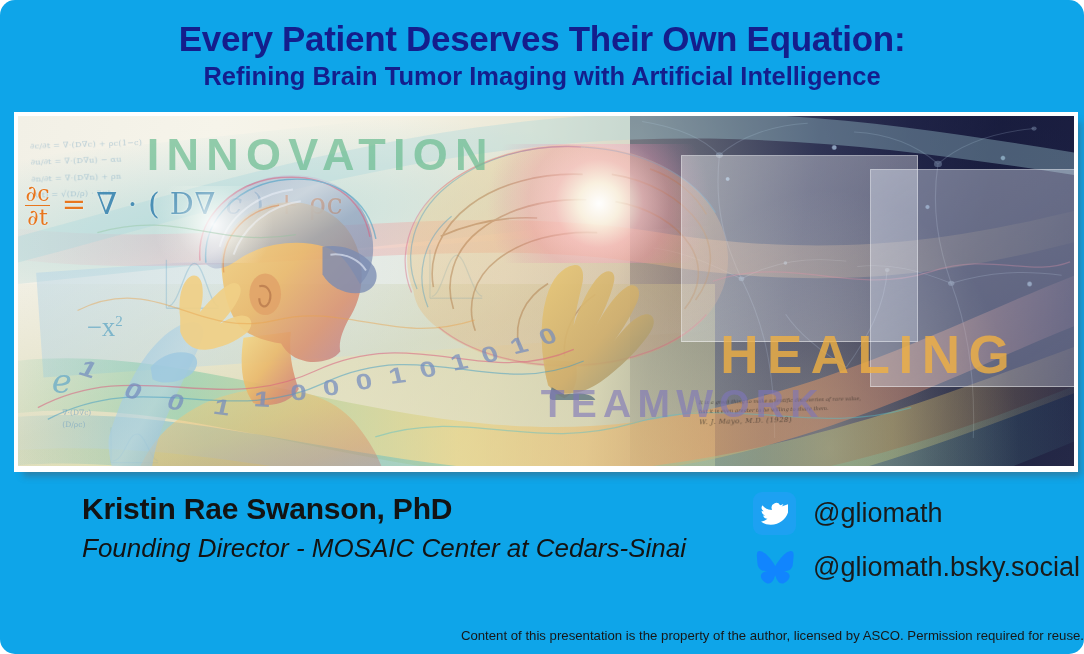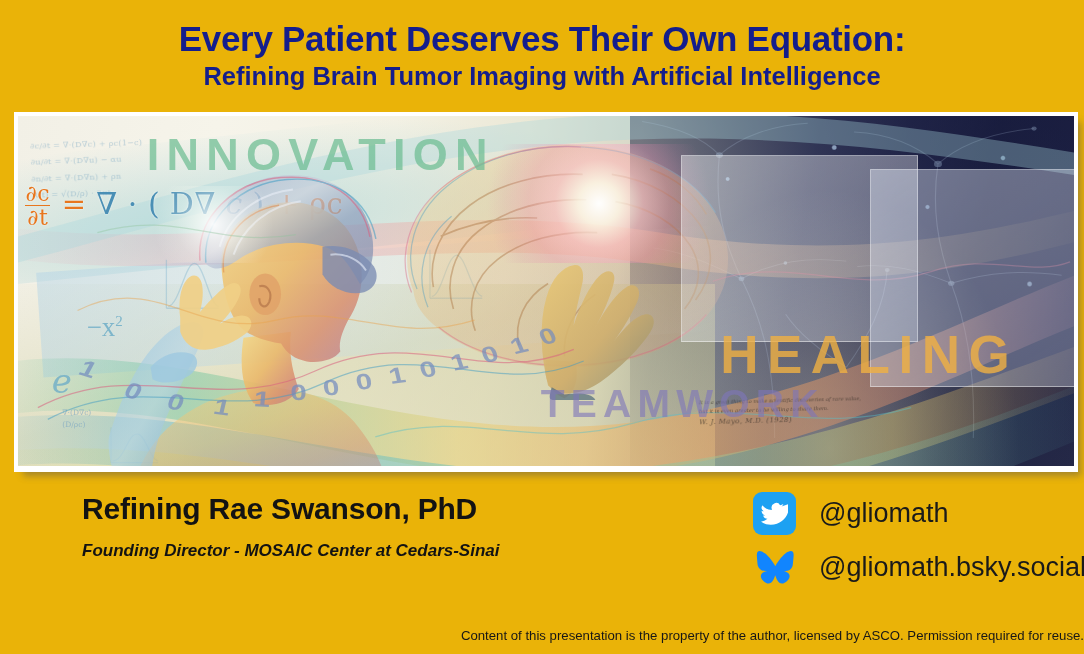--- a/index.html
+++ b/index.html
@@ -9,21 +9,22 @@
     height: 654px;
     background: #ffffff;
     font-family: "Liberation Sans", sans-serif;
     overflow: hidden;
     position: relative;
   }
 
   .slide {
     position: absolute;
     inset: 0;
-    background: #eab308;
+    background: #0ea5e9;
+    border-radius: 15px;
   }
 
   
   .title-block {
     position: absolute;
     top: 20px; left: 0; right: 0;
     text-align: center;
   }
   .title-main {
     font-size: 35px;
@@ -290,25 +291,25 @@
     top: 492px;
   }
   .presenter-name {
     font-size: 30px;
     font-weight: bold;
     color: #131313;
     letter-spacing: -0.2px;
     white-space: nowrap;
   }
   .presenter-role {
-    font-size: 17px;
+    font-size: 26px;
     font-style: italic;
-    font-weight: bold;
+    font-weight: normal;
     color: #131313;
-    margin-top: 15px;
+    margin-top: 7px;
     white-space: nowrap;
   }
 
   
   .social {
     position: absolute;
     left: 753px;
     top: 490px;
   }
   .social-row {
@@ -322,21 +323,21 @@
     border-radius: 9px;
     display: flex; align-items: center; justify-content: center;
     flex: 0 0 auto;
   }
   .icon-plain {
     width: 43px; height: 43px;
     display: flex; align-items: center; justify-content: center;
     flex: 0 0 auto;
   }
   .social-handle {
-    margin-left: 23px;
+    margin-left: 17px;
     font-size: 27px;
     color: #1a1a1a;
     white-space: nowrap;
   }
 
   
   .footer {
     position: absolute;
     left: 0; right: 0;
     top: 628px;
@@ -650,21 +651,21 @@
       </div>
 
       <div class="word word-innovation">INNOVATION</div>
       <div class="word word-healing">HEALING</div>
       <div class="word word-teamwork">TEAMWORK</div>
 
     </div>
   </div>
 
   <div class="presenter">
-    <div class="presenter-name">Refining Rae Swanson, PhD</div>
+    <div class="presenter-name">Kristin Rae Swanson, PhD</div>
     <div class="presenter-role">Founding Director - MOSAIC Center at Cedars-Sinai</div>
   </div>
 
   <div class="social">
 
     <div class="social-row">
       <span class="icon-box" style="background:#1DA1F2">
         <svg width="27" height="27" viewBox="0 0 24 24" aria-hidden="true">
           <path fill="#ffffff" d="M23 4.9c-.8.4-1.7.6-2.6.8.8-.5 1.4-1.3 1.7-2.2-.9.5-1.9.9-2.9 1.1A4.1 4.1 0 0 0 11.8 8c0 .3 0 .6.1.9A11.6 11.6 0 0 1 3.4 4.6a4.1 4.1 0 0 0 1.3 5.5c-.7 0-1.4-.2-2-.5 0 2 1.4 3.7 3.3 4.1-.6.2-1.3.2-1.9.1a4.1 4.1 0 0 0 3.8 2.9A11.6 11.6 0 0 1 2 19.3a16.3 16.3 0 0 0 8.9 2.6c10.7 0 16.6-9 16.2-17 .9-.6 1.6-1.3 2.2-2.2z" transform="translate(-2.2 0)"></path>
         </svg>

